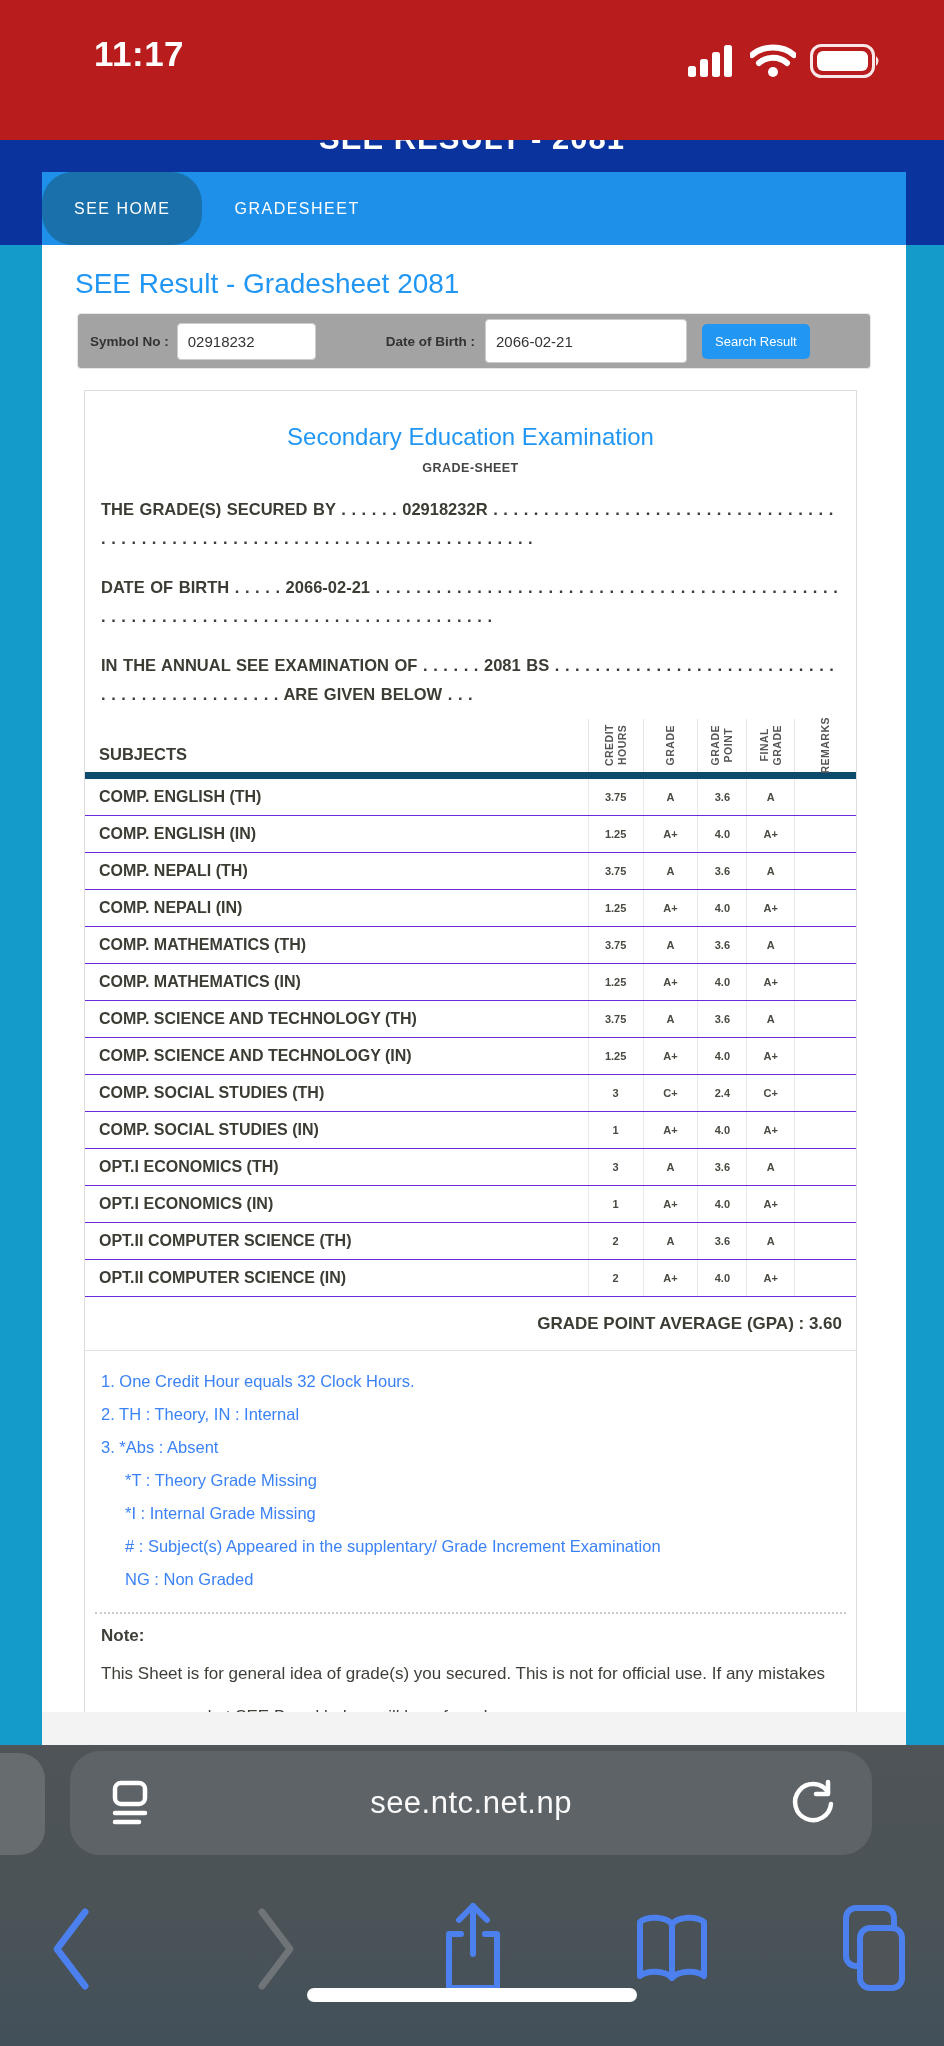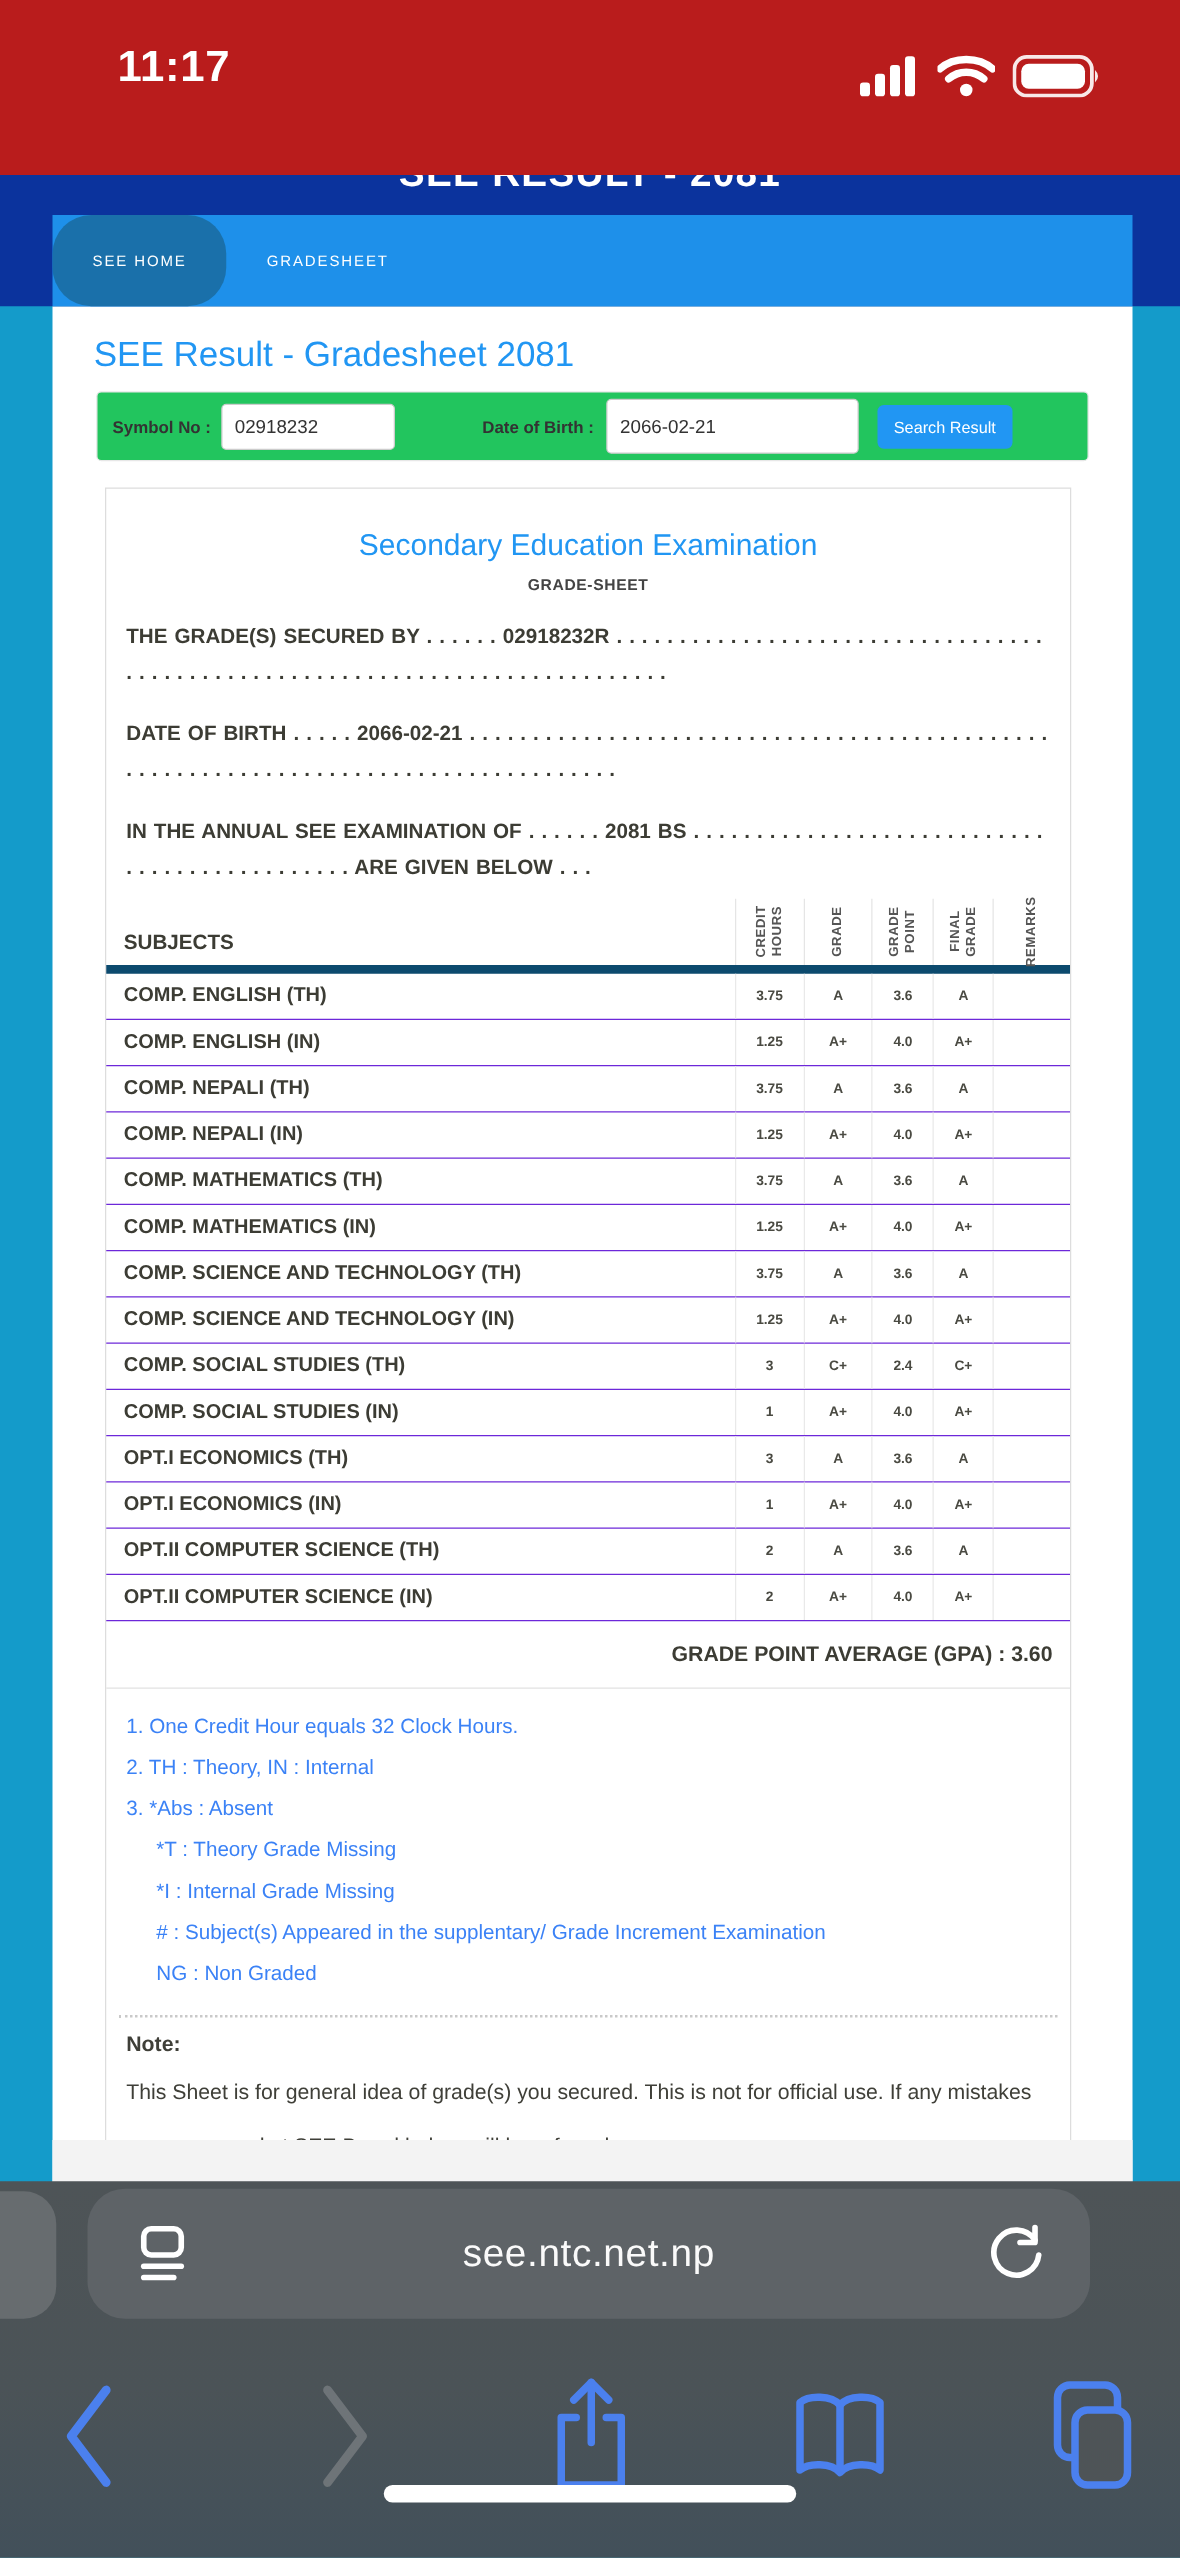--- a/index.html
+++ b/index.html
@@ -12,27 +12,27 @@
   }
   
   .statusbar { position:absolute; top:0; left:0; width:944px; height:140px; background:#b91c1c; z-index:30; }
   .time { position:absolute; left:94px; top:34px; color:#fff; font-size:35px; font-weight:700; letter-spacing:.5px; }
   .statusicons { position:absolute; right:62px; top:44px; display:flex; align-items:center; gap:14px; }
   
   .banner { position:absolute; top:140px; left:0; width:944px; height:105px; background:#0b339d; overflow:hidden; z-index:10; }
   .banner-title { position:absolute; top:-19px; left:0; width:100%; text-align:center; color:#fff; font-size:31px; font-weight:700; letter-spacing:1px; }
   
   .navbar { position:absolute; top:172px; left:42px; width:864px; height:73px; background:#1e90ea; display:flex; z-index:11; }
-  .navtab { height:73px; display:flex; align-items:center; padding:0 32px; color:#fff; font-size:12px; font-weight:500; letter-spacing:1.5px; cursor:pointer;border-radius:31px; }
+  .navtab { height:73px; display:flex; align-items:center; padding:0 32px; color:#fff; font-size:16px; font-weight:500; letter-spacing:1.5px; cursor:pointer;border-radius:31px; }
   .navtab.active { background:#1a70aa; }
   
   .card { position:absolute; top:245px; left:42px; width:864px; height:1515px; background:#ffffff; z-index:5; }
   .page-title { position:absolute; top:268px; left:75px; color:#2196f3; font-size:28px; font-weight:500; z-index:6; }
   
-  .form-box { position:absolute; top:313px; left:77px; width:794px; height:56px; background:#22c55e; border:1px solid #e7e7e7; border-radius:4px; display:flex; align-items:center; z-index:6; }
+  .form-box { position:absolute; top:313px; left:77px; width:794px; height:56px; background:#a3a3a3; border:1px solid #e7e7e7; border-radius:4px; display:flex; align-items:center; z-index:6; }
   .form-label { font-size:13.5px; font-weight:700; color:#333; }
   .lbl-symbol { margin-left:12px; }
   .inp { background:#fff; border:1px solid #ccc; border-radius:4px; font-size:15px; color:#333; padding:0 10px; font-family:"Liberation Sans",sans-serif; }
   .inp-symbol { width:139px; height:37px; margin-left:8px; }
   .lbl-dob { margin-left:70px; }
   .inp-dob { width:202px; height:44px; margin-left:10px; }
   .search-btn { margin-left:15px; height:35px; padding:0 13px; background:#2196f3; color:#fff; border:none; border-radius:5px; font-size:13px; font-family:"Liberation Sans",sans-serif; cursor:pointer; }
   
   .panel { position:absolute; top:390px; left:84px; width:773px; min-height:1380px; background:#fff; border:1px solid #ddd; z-index:6; color:#3c3c34; }
   .sheet-heading { margin-top:32px; text-align:center; color:#2196f3; font-size:24px; font-weight:500; }

